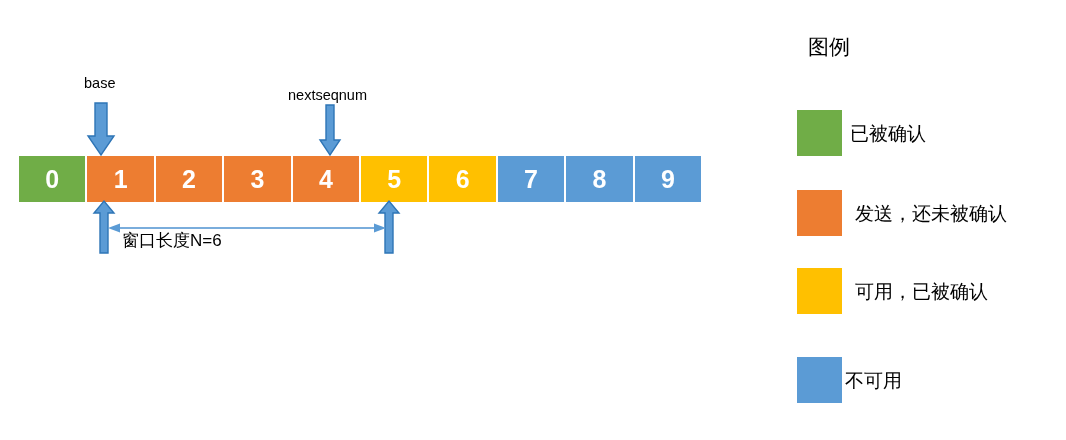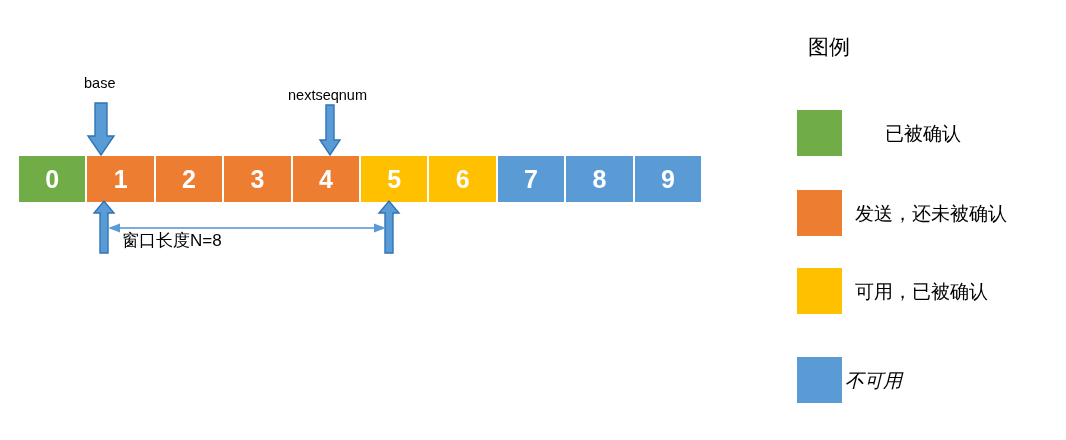--- a/index.html
+++ b/index.html
@@ -115,24 +115,24 @@
     transform: translateY(-50%);
     font-size: 19px;
     color: #000000;
     white-space: nowrap;
     line-height: 1;
   }
   #legend-row-0 { top: 76px; }
   #legend-row-1 { top: 156px; }
   #legend-row-2 { top: 234px; }
   #legend-row-3 { top: 323px; }
-  #legend-row-0 .legend-text { left: 53px; margin-left: 35px; }
+  #legend-row-0 .legend-text { left: 53px; }
   #legend-row-1 .legend-text { left: 58px; }
   #legend-row-2 .legend-text { left: 58px; }
-  #legend-row-3 .legend-text { left: 48px; font-style: italic; }
+  #legend-row-3 .legend-text { left: 48px; }
 </style>
 </head>
 <body>
 
 <div id="canvas">
 
   <div class="ptr-label" id="label-base">base</div>
   <div class="ptr-label" id="label-nextseqnum">nextseqnum</div>
 
   <div id="seq-strip">
@@ -166,21 +166,21 @@
       <path d="M385,253 L385,213 L379,213 L389,201 L399,213 L393,213 L393,253 Z" fill="#5b9bd5" stroke="#2e75b6" stroke-width="1.4" stroke-linejoin="miter"></path>
     </g>
 
     <g>
       <line x1="117" y1="228" x2="377" y2="228" stroke="#7aaddc" stroke-width="2"></line>
       <path d="M108,228 L120,223.5 L120,232.5 Z" fill="#5b9bd5"></path>
       <path d="M386,228 L374,223.5 L374,232.5 Z" fill="#5b9bd5"></path>
     </g>
   </svg>
 
-  <div id="window-caption">窗口长度N=8</div>
+  <div id="window-caption">窗口长度N=6</div>
 
   <div id="legend">
     <div id="legend-title">图例</div>
 
     <div class="legend-row" id="legend-row-0">
       <div class="legend-swatch" style="background:#70ad47"></div>
       <div class="legend-text">已被确认</div>
     </div>
 
     <div class="legend-row" id="legend-row-1">

